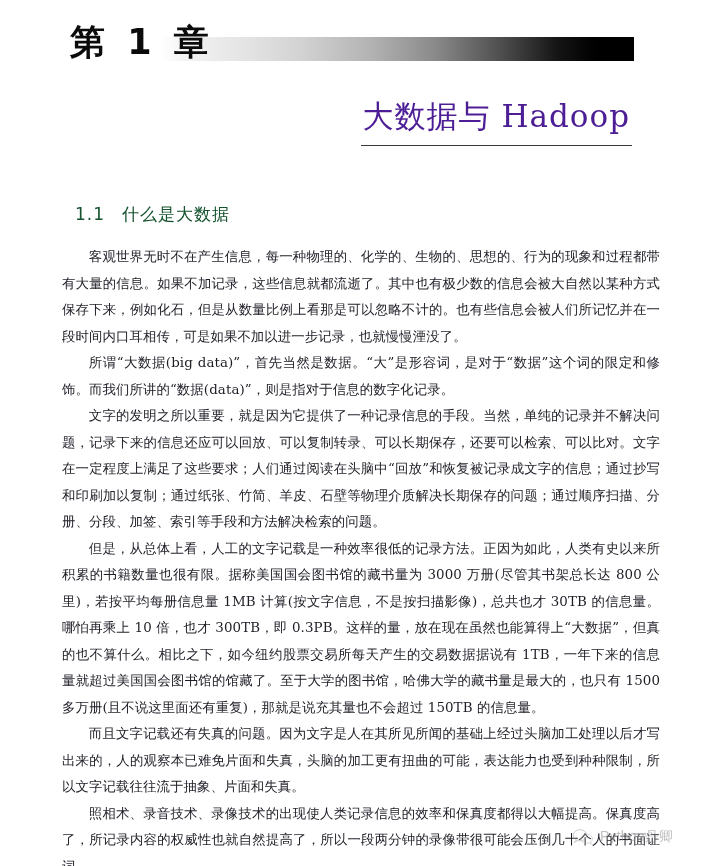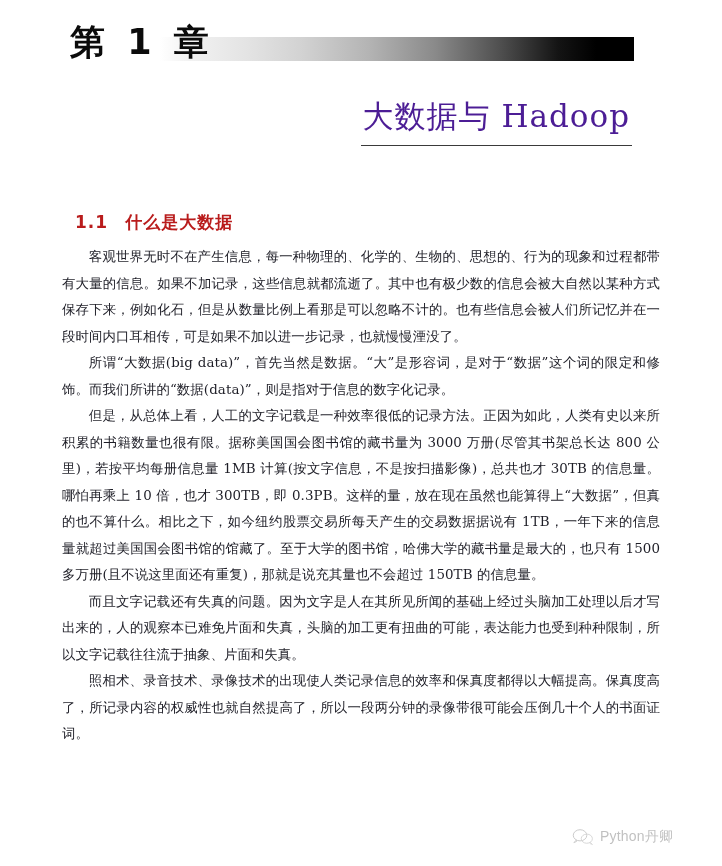--- a/index.html
+++ b/index.html
@@ -72,25 +72,25 @@
     white-space: nowrap;
     padding: 0 2px 7px 2px;
     border-bottom: 1.5px solid #3a3a3a;
     display: inline-block;
   }
 
   
   .section-heading {
     position: absolute;
     left: 75px;
-    top: 211px;
+    top: 203px;
     font-family: "DejaVu Sans", "Liberation Sans", sans-serif;
     font-size: 17px;
-    font-weight: 700;
-    color: #b91c1c;
+    font-weight: 400;
+    color: #14532d;
     white-space: nowrap;
   }
   .section-heading .sec-num {
     letter-spacing: 1px;
     margin-right: 17px;
   }
   .section-heading .sec-title {
     letter-spacing: 1px;
   }
 
@@ -148,20 +148,21 @@
   <div class="chapter-title">大数据与 Hadoop</div>
 </div>
 
 <div class="section-heading">
   <span class="sec-num">1.1</span><span class="sec-title">什么是大数据</span>
 </div>
 
 <div class="body-column">
   <p class="para">客观世界无时不在产生信息，每一种物理的、化学的、生物的、思想的、行为的现象和过程都带有大量的信息。如果不加记录，这些信息就都流逝了。其中也有极少数的信息会被大自然以某种方式保存下来，例如化石，但是从数量比例上看那是可以忽略不计的。也有些信息会被人们所记忆并在一段时间内口耳相传，可是如果不加以进一步记录，也就慢慢湮没了。</p>
   <p class="para">所谓“大数据(big data)”，首先当然是数据。“大”是形容词，是对于“数据”这个词的限定和修饰。而我们所讲的“数据(data)”，则是指对于信息的数字化记录。</p>
+  <p class="para">文字的发明之所以重要，就是因为它提供了一种记录信息的手段。当然，单纯的记录并不解决问题，记录下来的信息还应可以回放、可以复制转录、可以长期保存，还要可以检索、可以比对。文字在一定程度上满足了这些要求；人们通过阅读在头脑中“回放”和恢复被记录成文字的信息；通过抄写和印刷加以复制；通过纸张、竹简、羊皮、石壁等物理介质解决长期保存的问题；通过顺序扫描、分册、分段、加签、索引等手段和方法解决检索的问题。</p>
   <p class="para">但是，从总体上看，人工的文字记载是一种效率很低的记录方法。正因为如此，人类有史以来所积累的书籍数量也很有限。据称美国国会图书馆的藏书量为 3000 万册(尽管其书架总长达 800 公里)，若按平均每册信息量 1MB 计算(按文字信息，不是按扫描影像)，总共也才 30TB 的信息量。哪怕再乘上 10 倍，也才 300TB，即 0.3PB。这样的量，放在现在虽然也能算得上“大数据”，但真的也不算什么。相比之下，如今纽约股票交易所每天产生的交易数据据说有 1TB，一年下来的信息量就超过美国国会图书馆的馆藏了。至于大学的图书馆，哈佛大学的藏书量是最大的，也只有 1500 多万册(且不说这里面还有重复)，那就是说充其量也不会超过 150TB 的信息量。</p>
   <p class="para">而且文字记载还有失真的问题。因为文字是人在其所见所闻的基础上经过头脑加工处理以后才写出来的，人的观察本已难免片面和失真，头脑的加工更有扭曲的可能，表达能力也受到种种限制，所以文字记载往往流于抽象、片面和失真。</p>
   <p class="para">照相术、录音技术、录像技术的出现使人类记录信息的效率和保真度都得以大幅提高。保真度高了，所记录内容的权威性也就自然提高了，所以一段两分钟的录像带很可能会压倒几十个人的书面证词。</p>
 
 </div>
 
 <div class="watermark">
   <span class="watermark-icon-wrap">
     <svg class="watermark-icon" viewBox="0 0 26 21" fill="none" xmlns="http://www.w3.org/2000/svg" aria-hidden="true">
       <ellipse cx="9.5" cy="8.5" rx="8" ry="6.6" stroke="#9a9a9a" stroke-width="1.1" fill="none"></ellipse>

